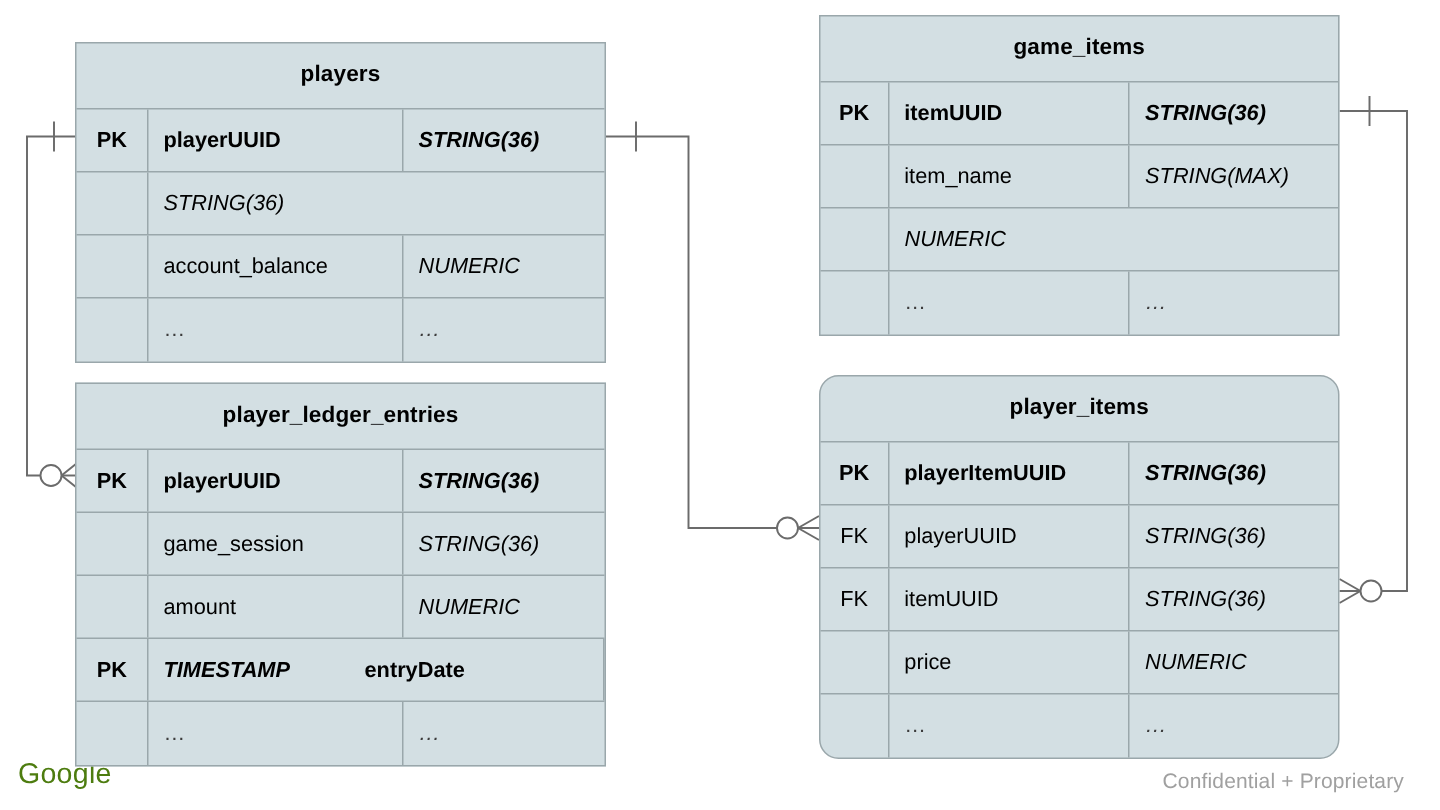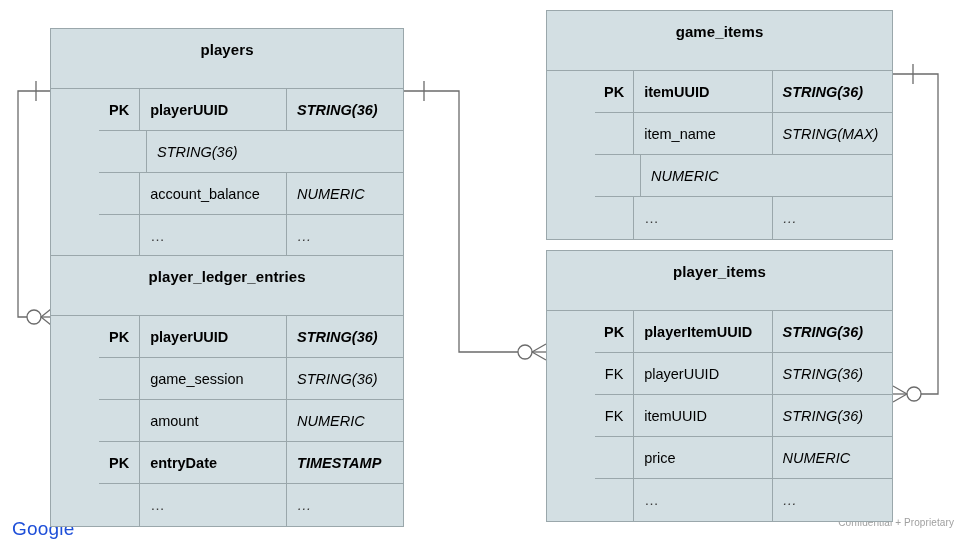--- a/index.html
+++ b/index.html
@@ -25,34 +25,33 @@
   
   .entity {
     position: absolute;
     box-sizing: border-box;
     background: #d3dfe3;
     border: 1px solid #9aa7ab;
     z-index: 2;
   }
   .entity-title {
     box-sizing: border-box;
-    height: 60px;
+    height: 44px;
     line-height: 42px;
     text-align: center;
     font-weight: bold;
     font-size: 15px;
     border-bottom: 1px solid #9aa7ab;
     letter-spacing: 0.1px;
   }
   .attr-row {
     box-sizing: border-box;
     display: flex;
     height: 42px;
     border-bottom: 1px solid #9aa7ab;
-    margin-left: 48px;
   }
   .attr-row.last { border-bottom: none; }
   .cell {
     box-sizing: border-box;
     display: flex;
     align-items: center;
     font-size: 14.5px;
     overflow: hidden;
     white-space: nowrap;
   }
@@ -79,53 +78,53 @@
   .left .cell-type { width: 134px; }
   
   .right .cell-key  { width: 46px; }
   .right .cell-name { width: 161px; text-align: right; }
   .right .cell-type { width: 139px; }
 
   
   #tbl-players            { left: 50px;  top: 28px;  width: 354px; }
   #tbl-ledger             { left: 50px;  top: 255px; width: 354px; }
   #tbl-game-items         { left: 546px; top: 10px;  width: 347px; }
-  #tbl-player-items       { left: 546px; top: 250px; width: 347px; }
+  #tbl-player-items       { left: 546px; top: 250px; width: 347px; border-radius: 13px; }
 
   
   #wires {
     position: absolute;
     left: 0; top: 0;
     width: 960px; height: 540px;
     z-index: 1;
     overflow: visible;
   }
   #wires line, #wires path, #wires circle {
     stroke: #6b6b6b;
     stroke-width: 1.3;
     fill: none;
   }
   #wires circle { fill: #ffffff; }
 
   
   #google-logo {
     position: absolute;
     left: 12px;
-    bottom: 0;
+    bottom: 12px;
     font-size: 19px;
-    color: #1d4ed8;
+    color: #4d7c0f;
     font-family: "Liberation Sans", sans-serif;
     letter-spacing: 0.2px;
     user-select: none;
   }
   #confidential {
     position: absolute;
-    right: 6px;
+    right: 24px;
     bottom: 12px;
-    font-size: 10px;
+    font-size: 14px;
     color: #a0a0a0;
     letter-spacing: 0.1px;
   }
 </style>
 </head>
 <body>
 
 <div id="canvas">
 
   <svg id="wires" viewBox="0 0 960 540" width="960" height="540">
@@ -203,22 +202,22 @@
     </div>
 
     <div class="attr-row">
       <div class="cell cell-key"></div>
       <div class="cell cell-name">amount</div>
       <div class="cell cell-type">NUMERIC</div>
     </div>
 
     <div class="attr-row">
       <div class="cell cell-key bold">PK</div>
+      <div class="cell cell-type bold">TIMESTAMP</div>
       <div class="cell cell-name bold">entryDate</div>
-      <div class="cell cell-type bold">TIMESTAMP</div>
     </div>
 
     <div class="attr-row last">
       <div class="cell cell-key"></div>
       <div class="cell cell-name ellipsis">…</div>
       <div class="cell cell-type ellipsis">…</div>
     </div>
   </div>
 
   <div class="entity right" id="tbl-game-items">

